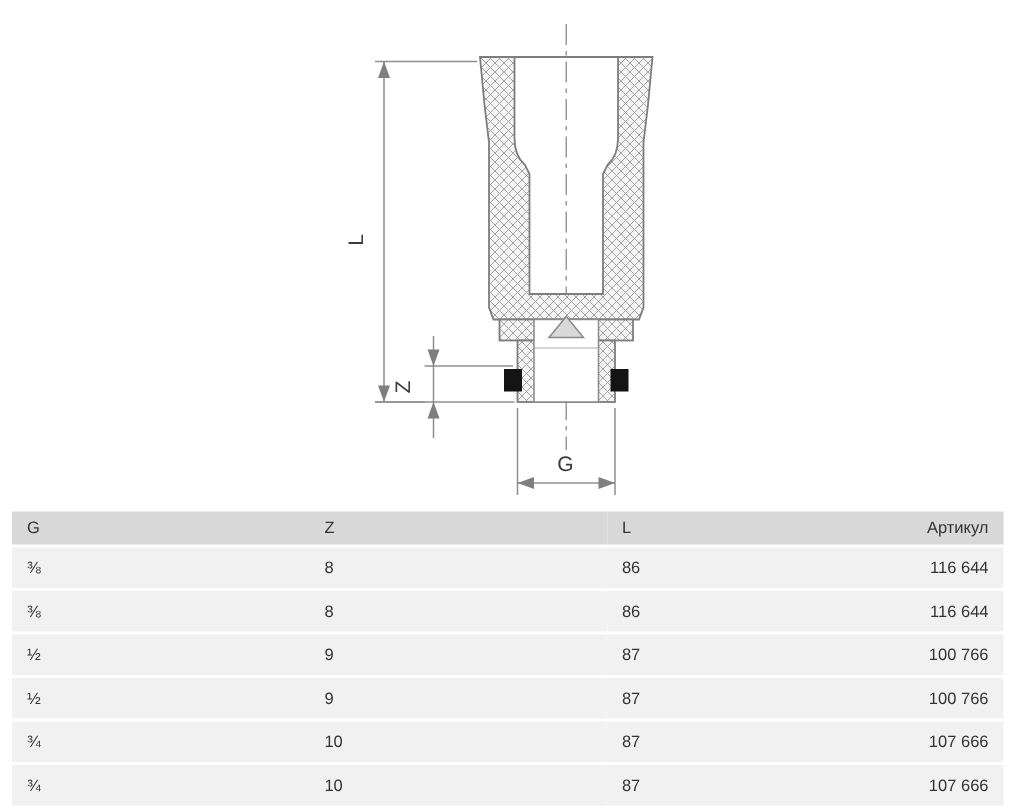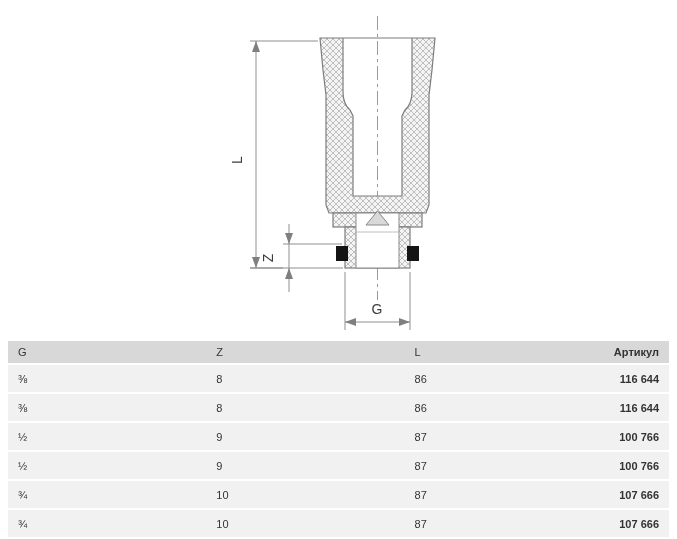--- a/index.html
+++ b/index.html
@@ -51,21 +51,20 @@
   .spec-table td {
     background: #f1f1f1;
     text-align: left;
     padding: 7px 10px;
     border-bottom: 2px solid #ffffff;
     height: 13px;
   }
   .spec-table th:last-child,
   .spec-table td:last-child {
     text-align: right;
-    font-weight: bold;
   }
 </style>
 </head>
 <body>
 
 <div class="page">
 
   <div class="drawing">
     <svg width="677" height="340" viewBox="0 0 677 340">
       <defs>

